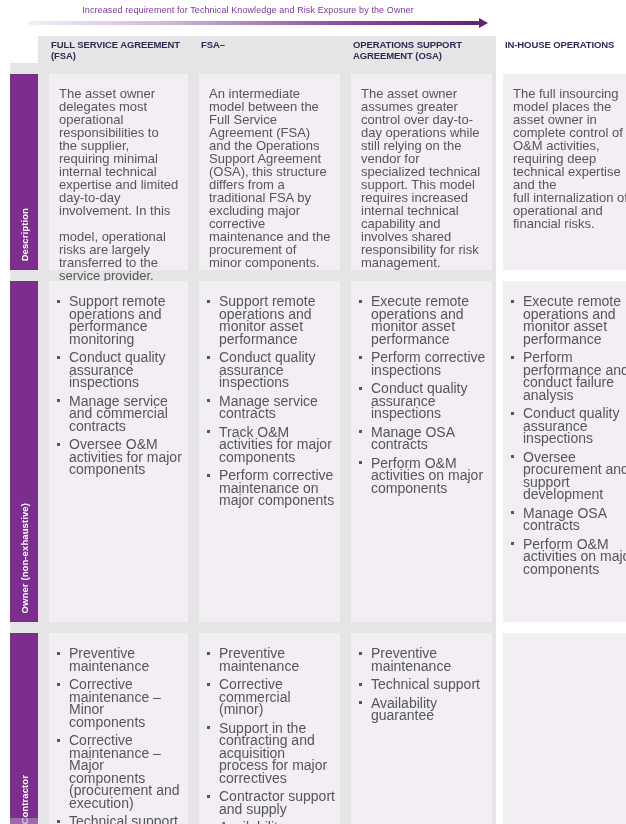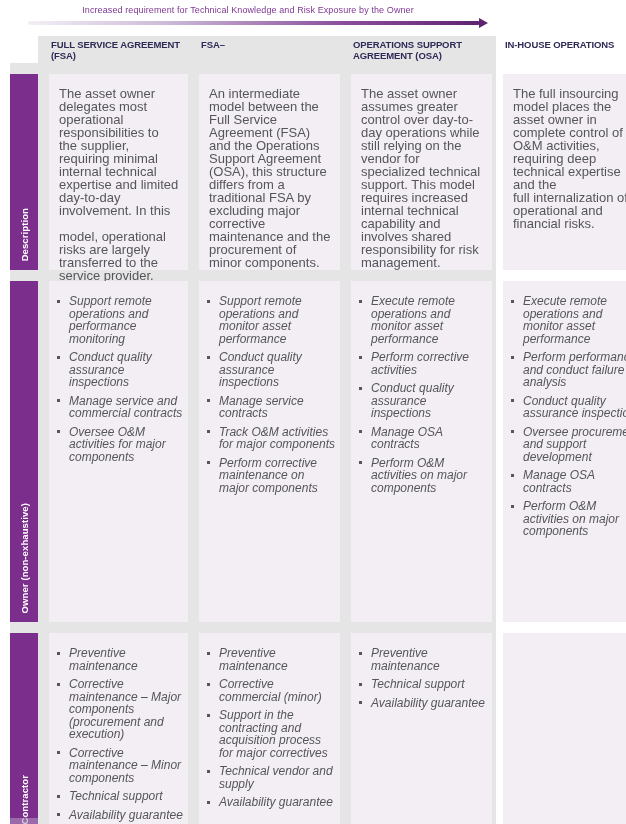--- a/index.html
+++ b/index.html
@@ -56,21 +56,21 @@
   }
   .cell { background:#f2eef3; }
   .cell.desc {
     padding:13px 8px 0 10px;
     font-size:13px; line-height:13px; color:#55565a;
     white-space:pre-line;
   }
   ul.cell { list-style:none; padding:14px 4px 0 4px; }
   ul.cell li {
     position:relative; padding-left:16px; margin-bottom:6px;
-    font-size:12px; line-height:12.5px; color:#55565a;font-style:italic;
+    font-size:14px; line-height:12.5px; color:#55565a;
   }
   ul.cell li::before {
     content:""; position:absolute; left:4px; top:4.5px;
     width:3px; height:3px; background:#55565a;
   }
 
   
   .bottom-fragment {
     position:absolute; left:10px; bottom:0; width:28px; height:6px;
     background:#b79cc4; opacity:.55;
@@ -118,49 +118,49 @@
       </ul>
     <ul class="cell bullets">
         <li>Support remote operations and monitor asset performance</li>
         <li>Conduct quality assurance inspections</li>
         <li>Manage service contracts</li>
         <li>Track O&amp;M activities for major components</li>
         <li>Perform corrective maintenance on major components</li>
       </ul>
     <ul class="cell bullets">
         <li>Execute remote operations and monitor asset performance</li>
-        <li>Perform corrective activities</li>
+        <li>Perform corrective inspections</li>
         <li>Conduct quality assurance inspections</li>
         <li>Manage OSA contracts</li>
         <li>Perform O&amp;M activities on major components</li>
       </ul>
     <ul class="cell bullets">
         <li>Execute remote operations and monitor asset performance</li>
         <li>Perform performance and conduct failure analysis</li>
         <li>Conduct quality assurance inspections</li>
         <li>Oversee procurement and support development</li>
         <li>Manage OSA contracts</li>
         <li>Perform O&amp;M activities on major components</li>
       </ul>
 
     <div class="row-label">
         <span>Contractor</span>
       </div>
     <ul class="cell bullets">
         <li>Preventive maintenance</li>
+        <li>Corrective maintenance – Minor components</li>
         <li>Corrective maintenance – Major components (procurement and execution)</li>
-        <li>Corrective maintenance – Minor components</li>
         <li>Technical support</li>
         <li>Availability guarantee</li>
       </ul>
     <ul class="cell bullets">
         <li>Preventive maintenance</li>
         <li>Corrective commercial (minor)</li>
         <li>Support in the contracting and acquisition process for major correctives</li>
-        <li>Technical vendor and supply</li>
+        <li>Contractor support and supply</li>
         <li>Availability guarantee</li>
       </ul>
     <ul class="cell bullets">
         <li>Preventive maintenance</li>
         <li>Technical support</li>
         <li>Availability guarantee</li>
       </ul>
     <ul class="cell bullets"></ul>
 
   </div>

